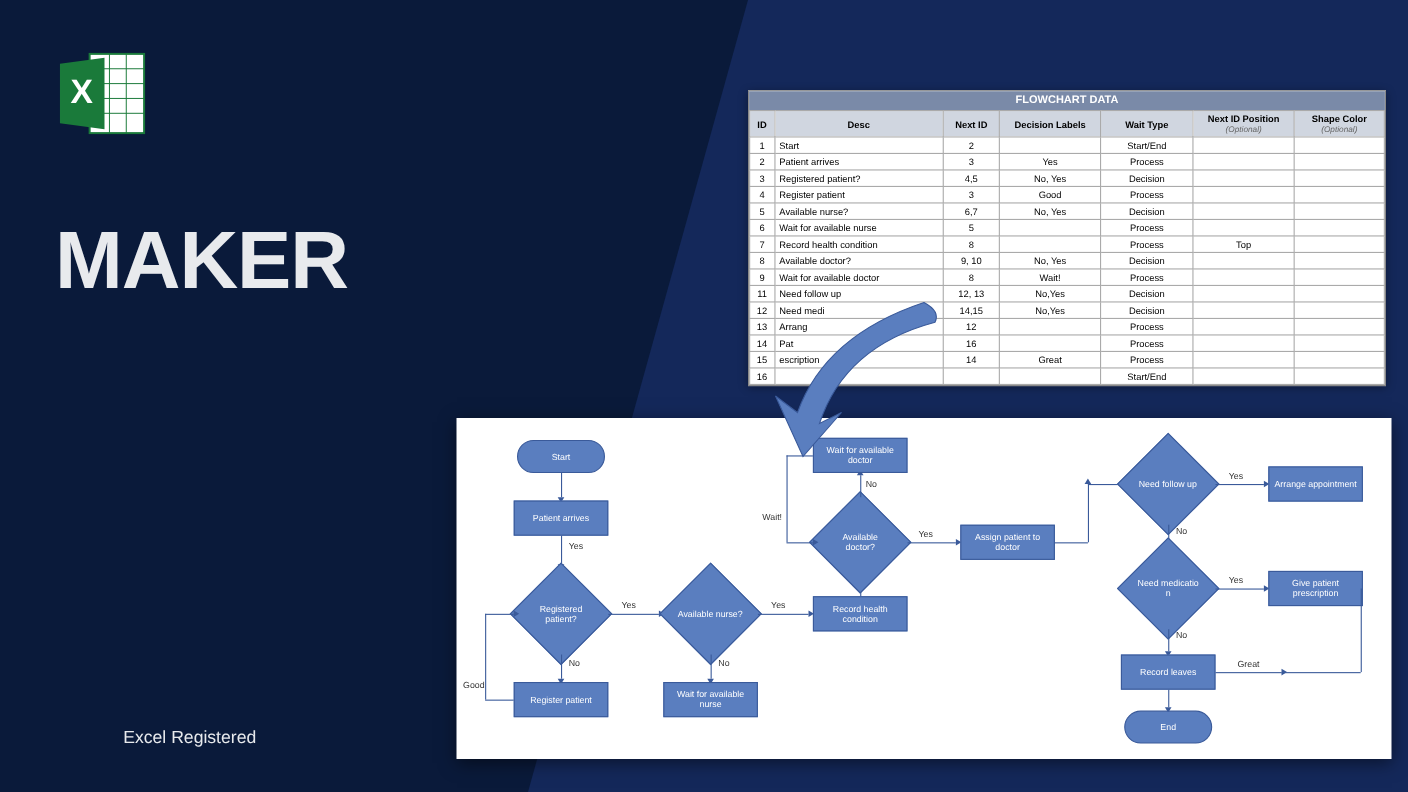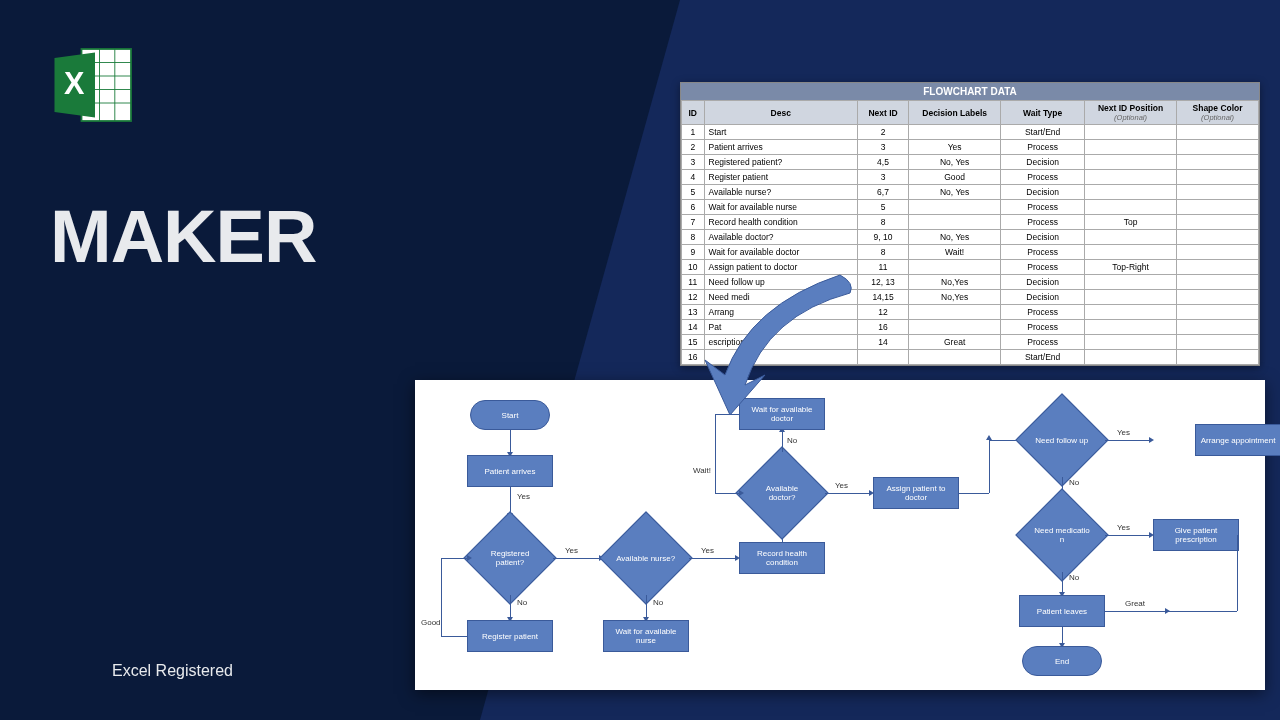--- a/index.html
+++ b/index.html
@@ -158,29 +158,20 @@
         <tr>
           <td class="c">9</td>
           <td>Wait for available doctor</td>
           <td class="c">8</td>
           <td class="c">Wait!</td>
           <td class="c">Process</td>
           <td class="c"></td>
           <td class="c"></td>
         </tr>
         <tr>
-          <td class="c">10</td>
-          <td>Assign patient to doctor</td>
-          <td class="c">11</td>
-          <td class="c"></td>
-          <td class="c">Process</td>
-          <td class="c">Top-Right</td>
-          <td class="c"></td>
-        </tr>
-        <tr>
           <td class="c">11</td>
           <td>Need follow up</td>
           <td class="c">12, 13</td>
           <td class="c">No,Yes</td>
           <td class="c">Decision</td>
           <td class="c"></td>
           <td class="c"></td>
         </tr>
         <tr>
           <td class="c">12</td>
@@ -292,39 +283,39 @@
     </div>
 
  <div class="arr arrh" style="top:113px;left:544px;width:30px"></div>
  <div class="arr arrv ah-u" style="top:60px;left:574px;height:53px"></div>
  <div class="arr arrh ah-r" style="top:60px;left:574px;width:30px"></div>
  <div class="fc dec" style="top:27px;left:614px">
       <span>Need follow up</span>
     </div>
  <div class="arr arrh ah-r" style="top:60px;left:690px;width:44px"></div>
  <div class="flab" style="top:48px;left:702px">Yes</div>
- <div class="fc proc" style="top:44px;left:780px">
+ <div class="fc proc" style="top:44px;left:738px">
       <span>Arrange appointment</span>
     </div>
  <div class="arr arrv ah-d" style="top:97px;left:647px;height:20px"></div>
  <div class="flab" style="top:98px;left:654px">No</div>
 
  <div class="fc dec" style="top:122px;left:614px">
       <span>Need medicatio n</span>
     </div>
  <div class="arr arrh ah-r" style="top:155px;left:690px;width:44px"></div>
  <div class="flab" style="top:143px;left:702px">Yes</div>
  <div class="fc proc" style="top:139px;left:738px">
       <span>Give patient prescription</span>
     </div>
  <div class="arr arrv ah-d" style="top:192px;left:647px;height:20px"></div>
  <div class="flab" style="top:193px;left:654px">No</div>
 
  <div class="fc proc" style="top:215px;left:604px">
-      <span>Patient leaves</span>
+      <span>Record leaves</span>
     </div>
  <div class="arr arrh ah-r" style="top:231px;left:690px;width:60px"></div>
  <div class="arr arrv" style="top:155px;left:822px;height:76px"></div>
  <div class="arr arrh" style="top:231px;left:750px;width:72px"></div>
  <div class="flab" style="top:219px;left:710px">Great</div>
  <div class="arr arrv ah-d" style="top:247px;left:647px;height:16px"></div>
  <div class="fc term" style="top:266px;left:607px">
       <span>End</span>
     </div>
 </div>

